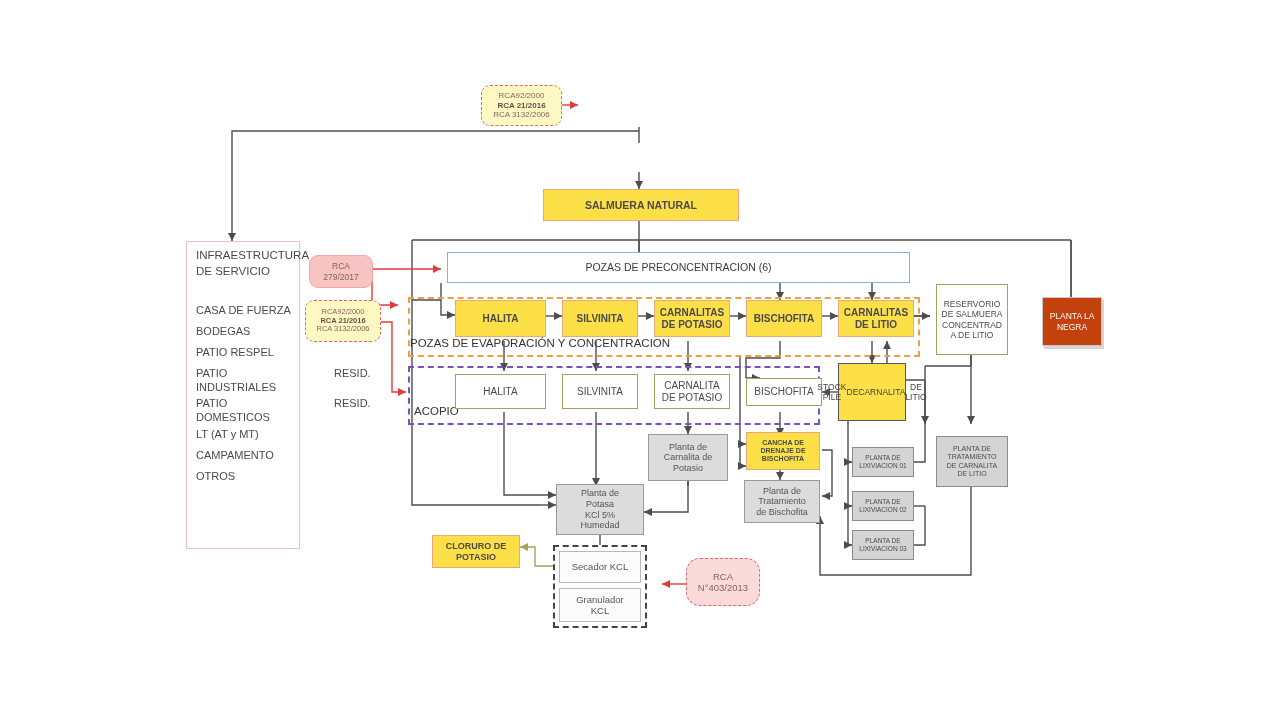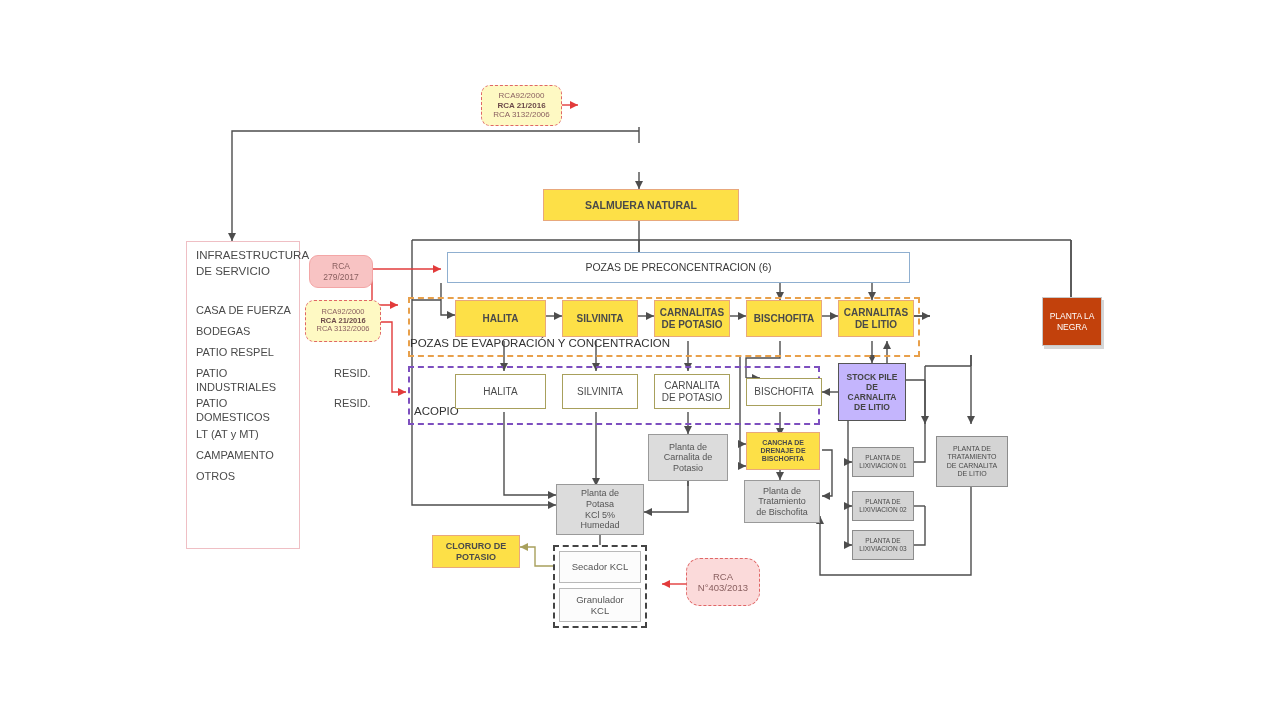--- a/index.html
+++ b/index.html
@@ -232,27 +232,33 @@
     <span>SILVINITA</span>
   </div>
   <div class="box b-olive" style="left:654px;top:374px;width:76px;height:35px;font-size:10px;flex-direction:column;">
     <span>CARNALITA</span>
     <span>DE POTASIO</span>
   </div>
   <div class="box b-olive" style="left:746px;top:378px;width:76px;height:28px;font-size:10px;flex-direction:column;">
     <span>BISCHOFITA</span>
   </div>
 
+  <div class="box b-olive" style="left:936px;top:284px;width:72px;height:71px;font-size:8.5px;flex-direction:column;">
+    <span>RESERVORIO</span>
+    <span>DE SALMUERA</span>
+    <span>CONCENTRAD</span>
+    <span>A DE LITIO</span>
+  </div>
 
   <div class="box b-grey-shadow" style="left:1042px;top:297px;width:60px;height:49px;font-size:8.5px;flex-direction:column;">
     <span>PLANTA LA</span>
     <span>NEGRA</span>
   </div>
 
-  <div class="box b-dark-frame" style="left:838px;top:363px;width:68px;height:58px;font-size:8.5px;flex-direction:column;color:#444;background:#c4b5fd;font-weight:bold;">
+  <div class="box b-dark-frame" style="left:838px;top:363px;width:68px;height:58px;font-size:8.5px;color:#444;background:#fde047;">
     <span>STOCK PILE</span>
     <span>DE</span>
     <span>CARNALITA</span>
     <span>DE LITIO</span>
   </div>
 
   <div class="box b-grey" style="left:852px;top:447px;width:62px;height:30px;font-size:6.5px;flex-direction:column;">
     <span>PLANTA DE</span>
     <span>LIXIVIACION 01</span>
   </div>

